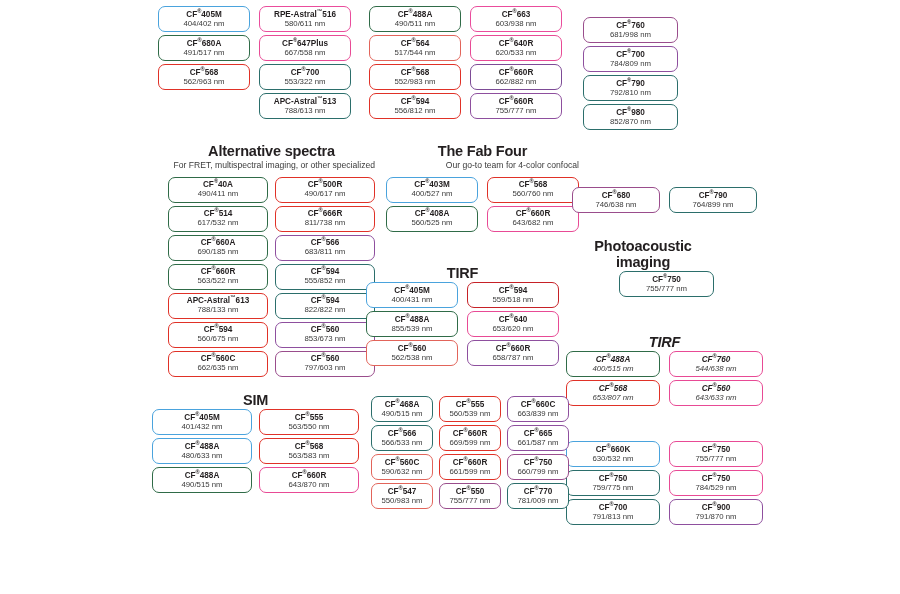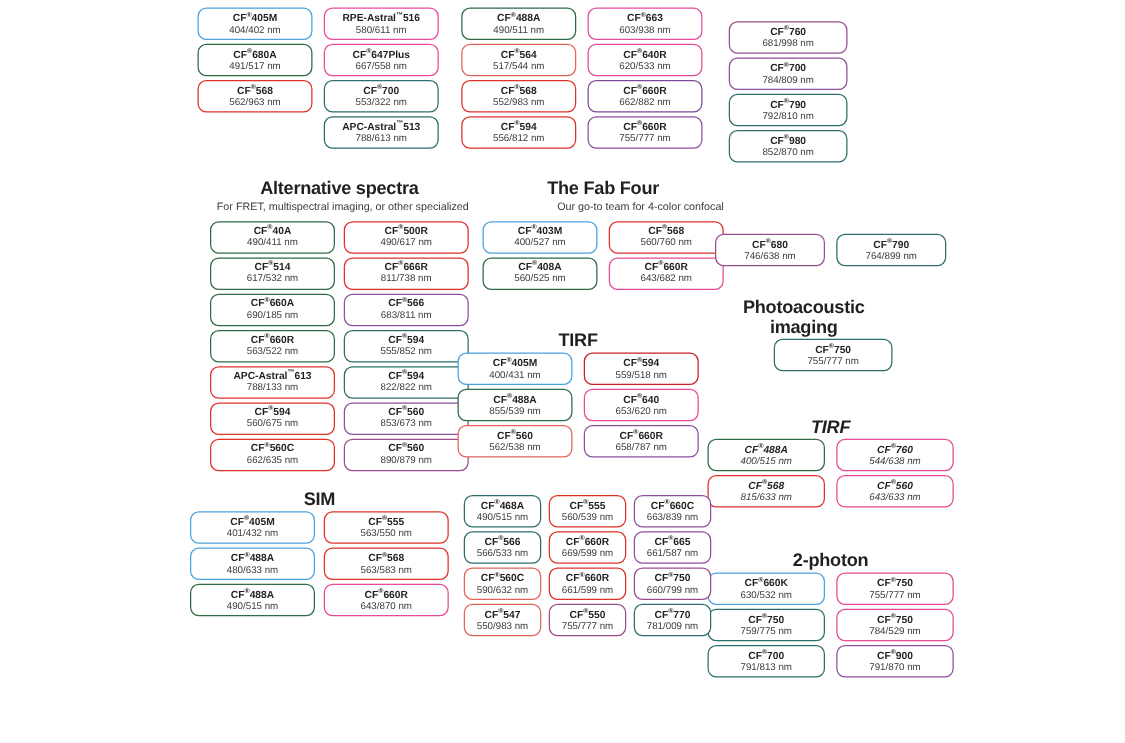--- a/index.html
+++ b/index.html
@@ -221,21 +221,21 @@
           <div class="chip" style="width: 100px; height: 26px; border-color: rgb(43, 110, 107);">
             <div class="nm-name">CF<sup>®</sup>594</div>
             <div class="nm-val">822/822 nm</div>
           </div>
           <div class="chip" style="width: 100px; height: 26px; border-color: rgb(142, 79, 158);">
             <div class="nm-name">CF<sup>®</sup>560</div>
             <div class="nm-val">853/673 nm</div>
           </div>
           <div class="chip" style="width: 100px; height: 26px; border-color: rgb(154, 77, 140);">
             <div class="nm-name">CF<sup>®</sup>560</div>
-            <div class="nm-val">890/879 nm</div>
+            <div class="nm-val">797/603 nm</div>
           </div>
         </div>
       </div>
     </div>
     <div class="group" style="left: 386px; top: 143px;">
       <div class="group-title">The Fab Four</div>
       <div class="group-sub">Our go-to team for 4-color confocal</div>
       <div class="group-body" style="gap: 9px;">
         <div class="col" style="gap: 3px;">
           <div class="chip" style="width: 92px; height: 26px; border-color: rgb(74, 163, 221);">
@@ -323,37 +323,36 @@
     <div class="group" style="left: 566px; top: 334px; font-style: italic;">
       <div class="group-title">TIRF</div>
       <div class="group-body" style="gap: 9px;">
         <div class="col" style="gap: 3px;">
           <div class="chip" style="width: 94px; height: 26px; border-color: rgb(47, 107, 71);">
             <div class="nm-name">CF<sup>®</sup>488A</div>
             <div class="nm-val">400/515 nm</div>
           </div>
           <div class="chip" style="width: 94px; height: 26px; border-color: rgb(224, 49, 39);">
             <div class="nm-name">CF<sup>®</sup>568</div>
-            <div class="nm-val">815/633 nm</div>
+            <div class="nm-val">653/807 nm</div>
           </div>
         </div>
         <div class="col" style="gap: 3px;">
           <div class="chip" style="width: 94px; height: 26px; border-color: rgb(232, 74, 149);">
             <div class="nm-name">CF<sup>®</sup>760</div>
             <div class="nm-val">544/638 nm</div>
           </div>
           <div class="chip" style="width: 94px; height: 26px; border-color: rgb(232, 74, 149);">
             <div class="nm-name">CF<sup>®</sup>560</div>
             <div class="nm-val">643/633 nm</div>
           </div>
         </div>
       </div>
     </div>
     <div class="group" style="left: 566px; top: 441px;">
-      <div class="group-title">2-photon</div>
       <div class="group-body" style="gap: 9px;">
         <div class="col" style="gap: 3px;">
           <div class="chip" style="width: 94px; height: 26px; border-color: rgb(74, 163, 221);">
             <div class="nm-name">CF<sup>®</sup>660K</div>
             <div class="nm-val">630/532 nm</div>
           </div>
           <div class="chip" style="width: 94px; height: 26px; border-color: rgb(43, 110, 107);">
             <div class="nm-name">CF<sup>®</sup>750</div>
             <div class="nm-val">759/775 nm</div>
           </div>

